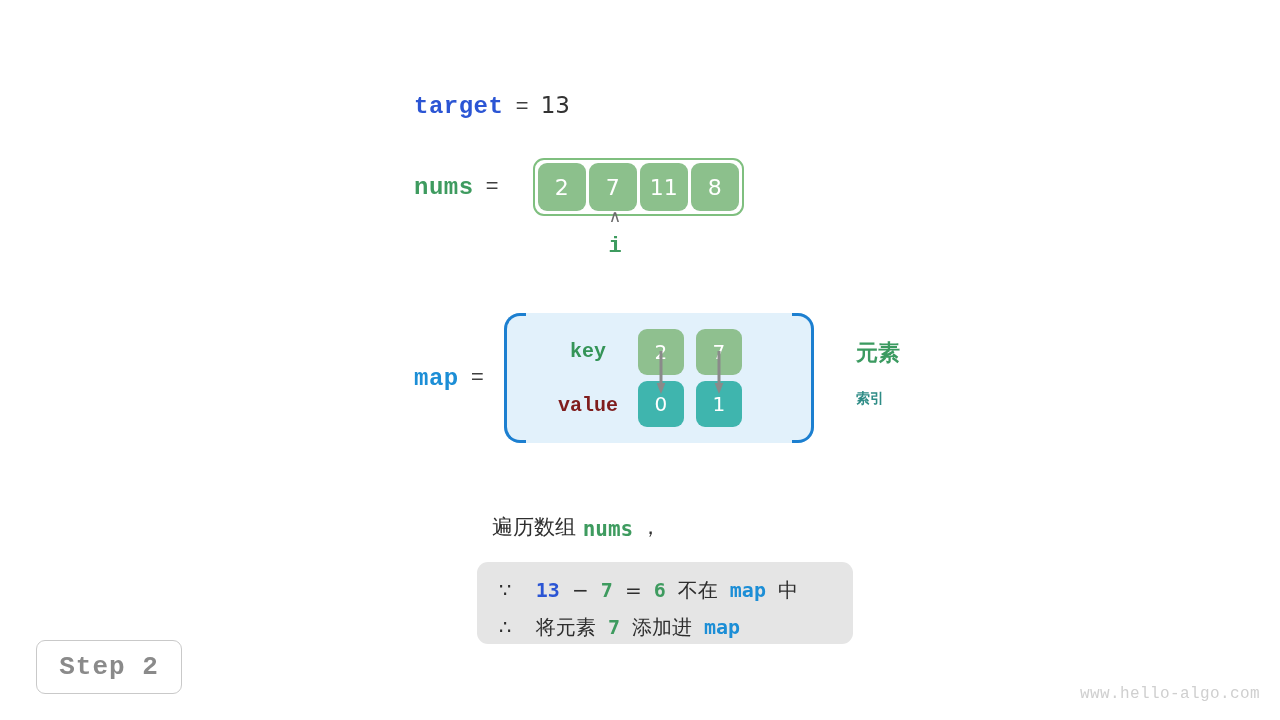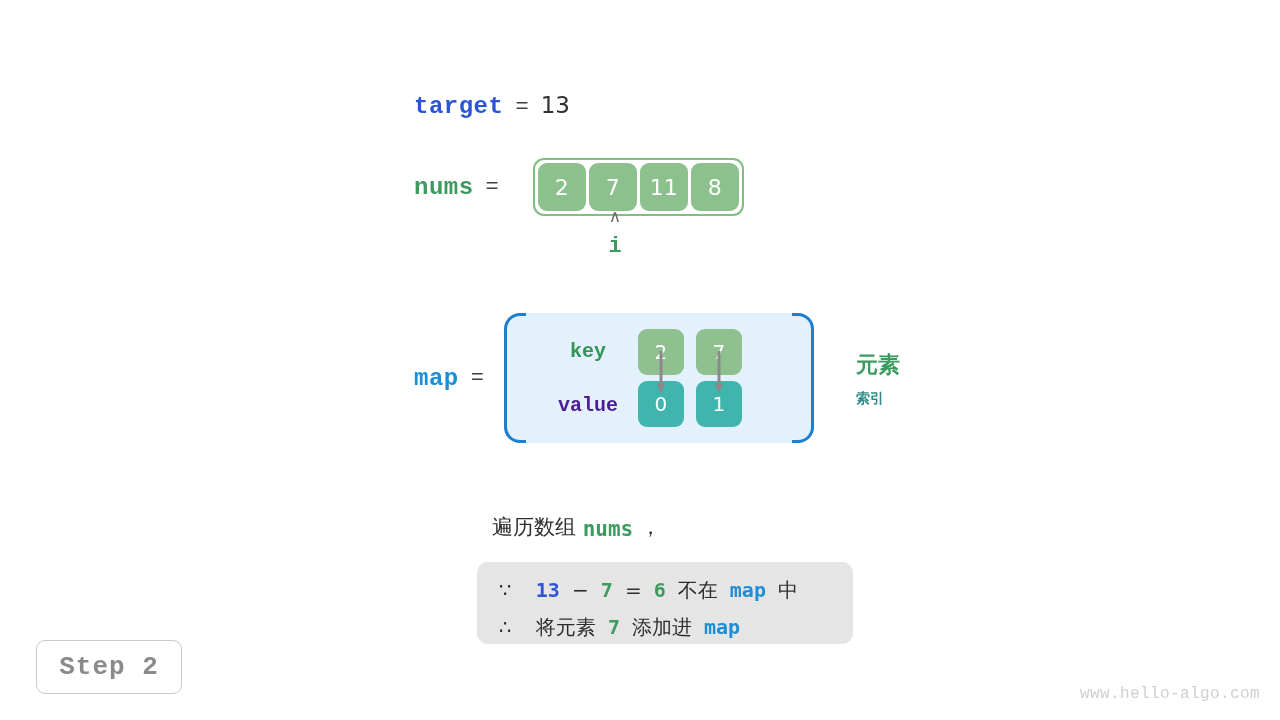--- a/index.html
+++ b/index.html
@@ -180,21 +180,21 @@
   }
   .row-label {
     height: 46px;
     display: flex;
     align-items: center;
     justify-content: center;
     font-size: 20px;
     font-weight: bold;
   }
   .row-label.key-lab   { color: #349457; }
-  .row-label.value-lab { color: #4c1d95; }
+  .row-label.value-lab { color: #7f1d1d; }
 
   .map-cols {
     display: flex;
     gap: 12px;
   }
   .map-col {
     position: relative;
     display: flex;
     flex-direction: column;
     gap: 6px;
@@ -224,21 +224,20 @@
   }
 
   
   #annot-element {
     position: absolute;
     left: 856px;
     top: 338px;
     font-size: 22px;
     font-weight: bold;
     color: #3B9A60;
-    margin-top: 12px;
   }
   #annot-index {
     position: absolute;
     left: 856px;
     top: 390px;
     font-size: 14px;
     font-weight: bold;
     color: #2E8C86;
   }
 

